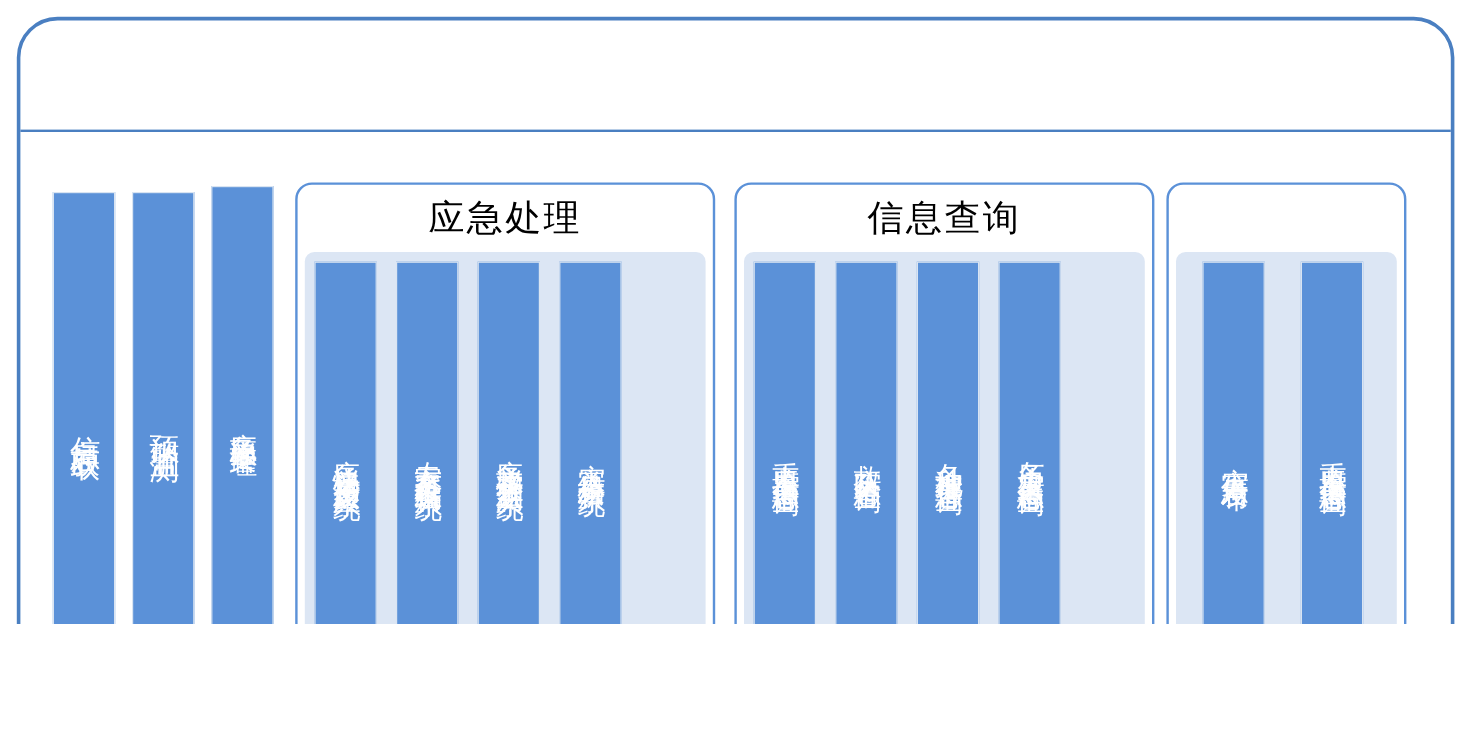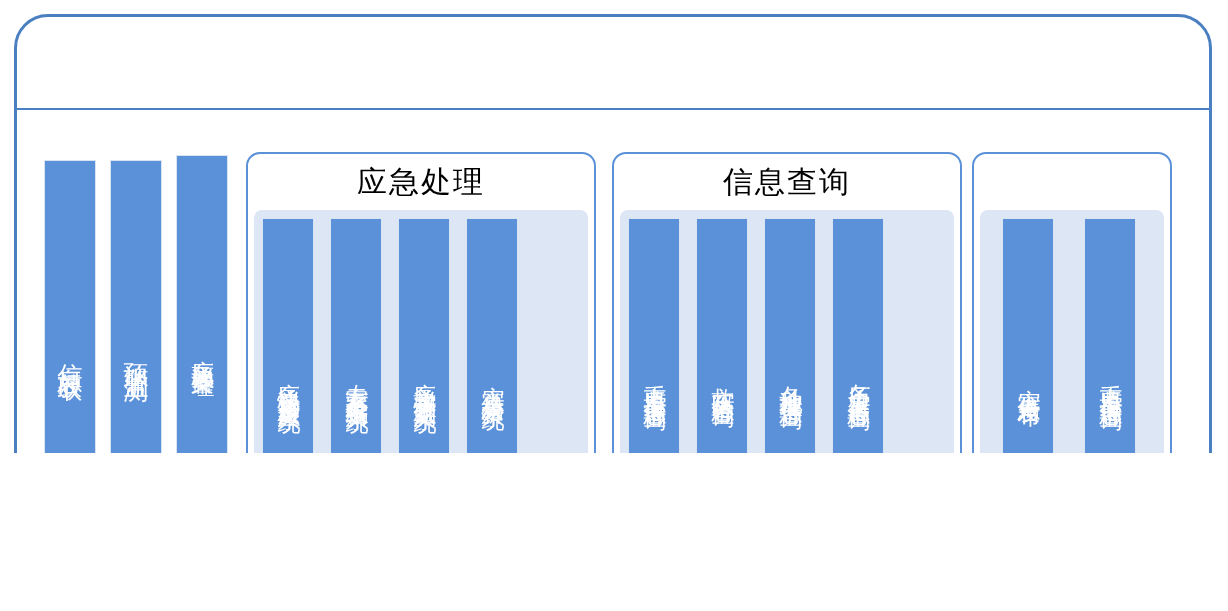--- a/index.html
+++ b/index.html
@@ -6,21 +6,21 @@
     margin: 0;
     padding: 0;
     background: #ffffff;
   }
   body {
     font-family: "Liberation Serif", "DejaVu Serif", serif;
   }
   .canvas {
     position: relative;
     width: 1228px;
-    height: 453px;
+    height: 520px;
     background: #ffffff;
     overflow: hidden;
   }
 
   
   .outer-frame {
     position: absolute;
     left: 14px;
     top: 14px;
     width: 1198px;

